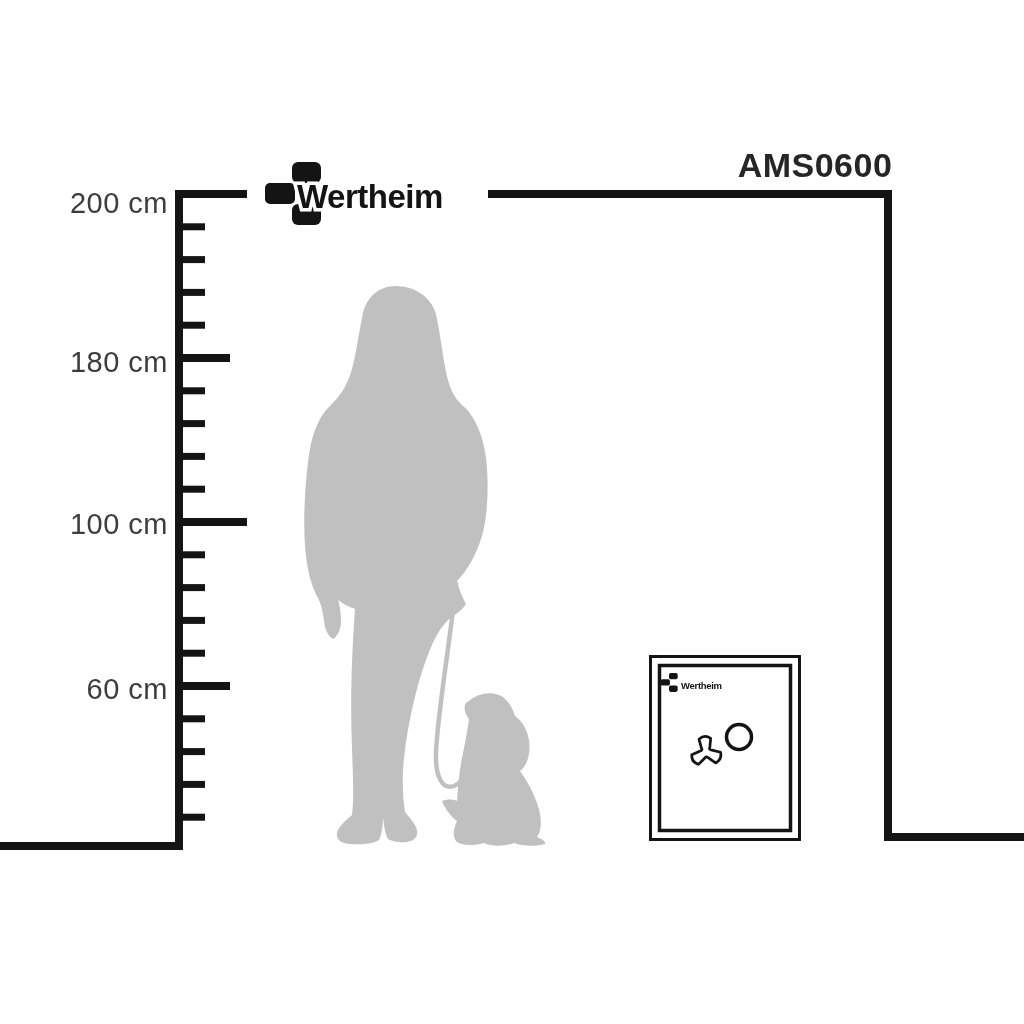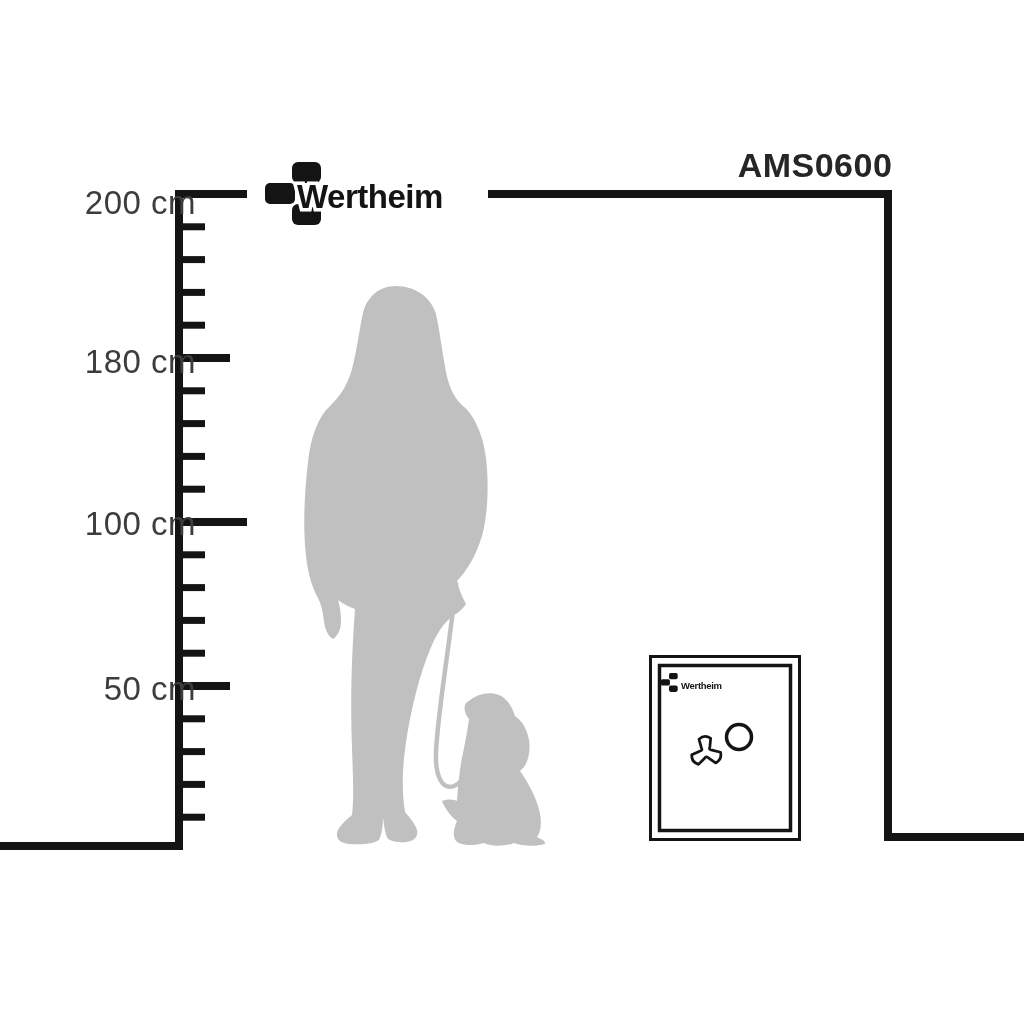--- a/index.html
+++ b/index.html
@@ -9,21 +9,21 @@
   .ln{fill:var(--line,#141414);}
   .sil{fill:var(--sil,#c0c0c0);}
   .leash{stroke:var(--sil,#c0c0c0);stroke-width:4.5;fill:none;stroke-linecap:round;}
   .safe-face{fill:#ffffff;stroke:var(--line,#141414);stroke-width:3;}
   .safe-inner{fill:none;stroke:var(--line,#141414);stroke-width:3.5;}
   .safe-part{fill:#ffffff;stroke:var(--line,#141414);stroke-width:3.5;stroke-linejoin:round;}
   text.logo-text{font-family:"Liberation Sans",sans-serif;font-weight:700;font-size:33px;
        letter-spacing:-0.5px;fill:var(--line,#141414);stroke:#ffffff;stroke-width:7px;paint-order:stroke;}
   text.logo-text-mini{font-family:"Liberation Sans",sans-serif;font-weight:700;font-size:9.5px;
        letter-spacing:-0.3px;fill:var(--line,#141414);stroke:#ffffff;stroke-width:2px;paint-order:stroke;}
-  .rlabel{position:absolute;right:828px;height:26px;line-height:26px;font-size:33px;
+  .rlabel{position:absolute;right:856px;height:26px;line-height:26px;font-size:29px;
           letter-spacing:0.5px;color:var(--label,#3d3d3d);white-space:nowrap;}
   .model{position:absolute;left:700px;top:146px;width:230px;text-align:center;
          font-size:34px;font-weight:700;letter-spacing:0.5px;color:var(--model,#262626);white-space:nowrap;}
 </style>
 </head>
 <body>
 
 <div class="canvas">
 
   <svg width="1024" height="1024" viewBox="0 0 1024 1024">
@@ -142,16 +142,16 @@
         Q 3.5 -2.1 7.95 -1.76 L 18.5 2 Q 19.9 11.5 10.97 15 L 2.45 7.76
         Q 0 4.6 -2.45 7.76 L -10.97 15 Q -19.9 11.5 -18.5 2 L -7.95 -1.76
         Q -3.5 -2.1 -5.5 -6 Z"></path>
       <circle class="safe-part" cx="739" cy="737" r="12.5"></circle>
     </g>
   </svg>
 
   <span class="rlabel" style="top:190px">200 cm</span>
   <span class="rlabel" style="top:349px">180 cm</span>
   <span class="rlabel" style="top:511px">100 cm</span>
-  <span class="rlabel" style="top:676px">50 cm</span>
+  <span class="rlabel" style="top:676px">60 cm</span>
 
   <span class="model">AMS0600</span>
 </div>
 
 </body></html>

